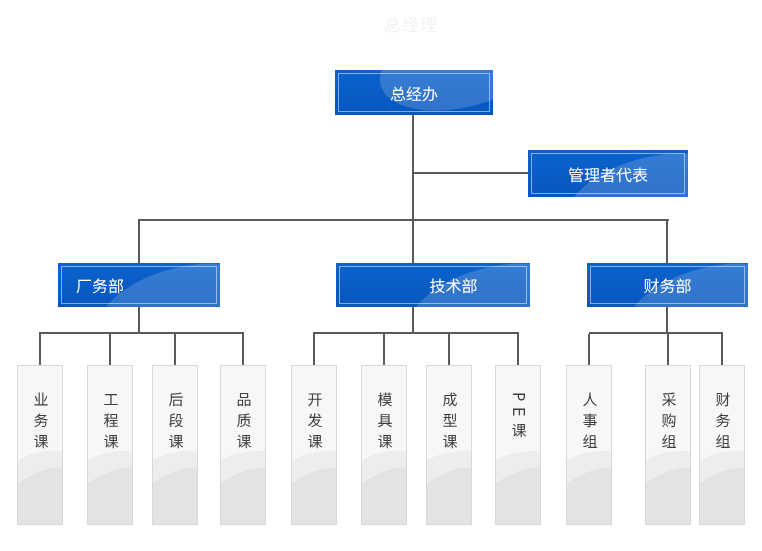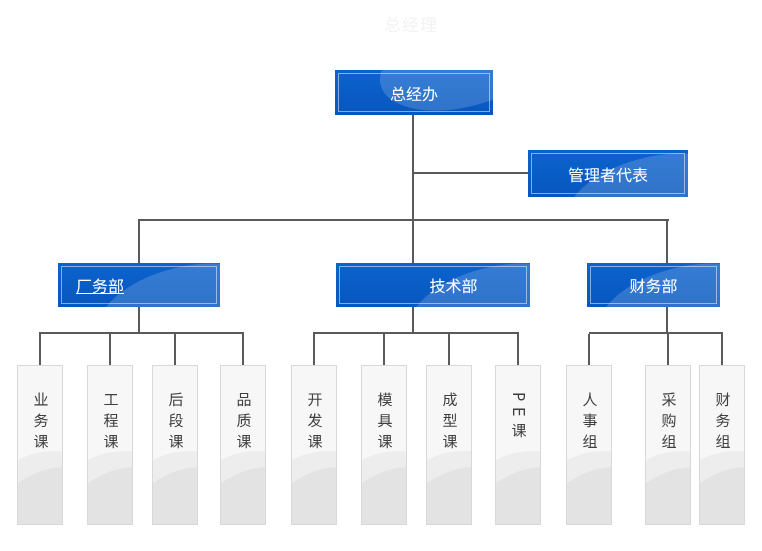--- a/index.html
+++ b/index.html
@@ -97,29 +97,29 @@
   <div class="box-blue" style="left:335px;top:70px;width:158px;height:45px;">
     <span class="shine shine-tr"></span>
     <span class="lbl">总经办</span>
   </div>
 
   <div class="box-blue" style="left:528px;top:150px;width:160px;height:47px;">
     <span class="shine shine-br"></span>
     <span class="lbl">管理者代表</span>
   </div>
 
-  <div class="box-blue dept-left" style="left:58px;top:263px;width:162px;height:44px;text-decoration:underline;">
+  <div class="box-blue dept-left" style="left:58px;top:263px;width:162px;height:44px;">
     <span class="shine shine-br"></span>
     <span class="lbl">厂务部</span>
   </div>
   <div class="box-blue" style="left:336px;top:263px;width:153px;height:44px;padding-left:41px;">
     <span class="shine shine-br"></span>
     <span class="lbl">技术部</span>
   </div>
-  <div class="box-blue" style="left:587px;top:263px;width:133px;height:44px;">
+  <div class="box-blue" style="left:587px;top:263px;width:161px;height:44px;">
     <span class="shine shine-br"></span>
     <span class="lbl">财务部</span>
   </div>
 
   <div class="leaf" style="left:17px;top:365px;">
     <span class="vtext">业务课</span>
   </div>
   <div class="leaf" style="left:87px;top:365px;">
     <span class="vtext">工程课</span>
   </div>

